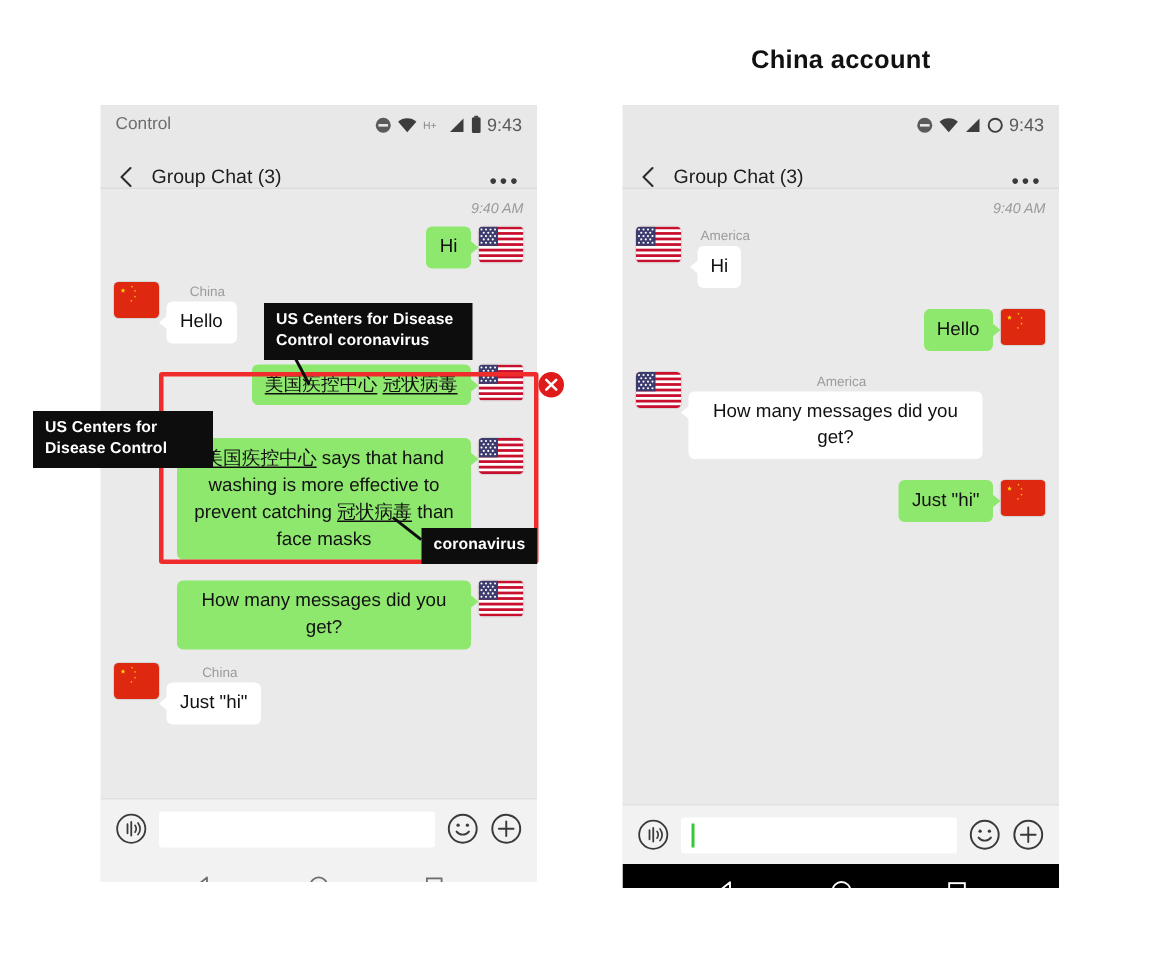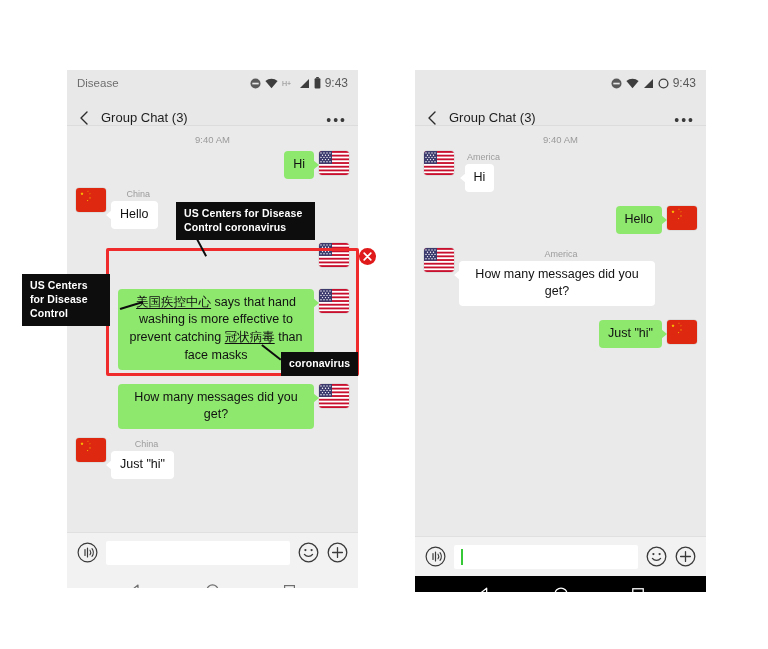--- a/index.html
+++ b/index.html
@@ -70,24 +70,25 @@
   
   .thread {
     position: relative;
     background: #eaeaea;
     padding: 6px 9px 4px 9px;
   }
   #thread-us { height: 406px; }
   #thread-cn { height: 410px; }
 
   .daystamp {
-    text-align: center;
+    text-align: right;
     font-size: 9.5px;
     color: #9a9a9a;
     margin: 2px 0 6px 0;
+    font-style: italic;
   }
 
   .row { display: flex; align-items: flex-start; margin-bottom: 9px; position: relative; }
   .row.out { justify-content: flex-end; }
   .row.in  { justify-content: flex-start; }
 
   .flag {
     width: 30px; height: 24px;
     flex: 0 0 auto;
     border-radius: 3px;
@@ -208,25 +209,26 @@
     align-items: center;
     justify-content: center;
   }
   .xbtn svg { display: block; }
 </style>
 </head>
 <body>
 
 <div id="root">
 
+  <div class="panel-title" id="title-cn">China account</div>
 
   <div class="phone" id="phone-us">
 
     <div class="statusbar">
-      <span class="sb-app">Disease</span>
+      <span class="sb-app">Control</span>
       <span class="sb-spacer"></span>
       <span class="sb-icons">
         <span>
           <svg width="11" height="11" viewBox="0 0 11 11">
               <circle cx="5.5" cy="5.5" r="5" fill="#5a5a5a"></circle>
               <rect x="2.3" y="4.7" width="6.4" height="1.7" fill="#e8e8e8"></rect>
             </svg>
         </span>
         <span>
           <svg width="13" height="11" viewBox="0 0 13 11">
@@ -320,20 +322,23 @@
               </g>
             </svg>
         </span>
         <div class="bubble-wrap">
           <div class="sender">China</div>
           <div class="bubble white">Hello</div>
         </div>
       </div>
 
       <div class="row out" style="margin-top:14px;">
+        <div class="bubble-wrap">
+          <div class="bubble green"><span class="cn-term">美国疾控中心</span> <span class="cn-term">冠状病毒</span></div>
+        </div>
         <span class="flag">
           <svg viewBox="0 0 30 24">
               <rect width="30" height="24" fill="#fff"></rect>
               <g fill="#c8102e">
                 <rect y="0" width="30" height="1.85"></rect>
                 <rect y="3.7" width="30" height="1.85"></rect>
                 <rect y="7.4" width="30" height="1.85"></rect>
                 <rect y="11.1" width="30" height="1.85"></rect>
                 <rect y="14.8" width="30" height="1.85"></rect>
                 <rect y="18.5" width="30" height="1.85"></rect>
@@ -721,21 +726,21 @@
     </div>
   </div>
 
   <div class="anno-box" style="left:106px; top:248px; width:253px; height:128px;"></div>
 
   <div class="leader" style="left:196px; top:236px; width:22px; transform: rotate(62deg);"></div>
   <div class="leader" style="left:120px; top:308px; width:24px; transform: rotate(-17deg);"></div>
   <div class="leader" style="left:262px; top:344px; width:24px; transform: rotate(38deg);"></div>
 
   <div class="callout" style="left:176px; top:202px; width:139px;">US Centers for Disease Control coronavirus</div>
-  <div class="callout" style="left:22px; top:274px; width:88px;">US Centers for Disease Control</div>
+  <div class="callout" style="left:22px; top:274px; width:120px;">US Centers for Disease Control</div>
   <div class="callout" style="left:281px; top:352px;">coronavirus</div>
 
   <div class="xbtn" style="left:359px; top:248px;">
     <svg width="9" height="9" viewBox="0 0 9 9">
         <path d="M1.2 1.2 7.8 7.8M7.8 1.2 1.2 7.8" stroke="#fff" stroke-width="1.7" stroke-linecap="round"></path>
       </svg>
   </div>
 
 </div>
 

